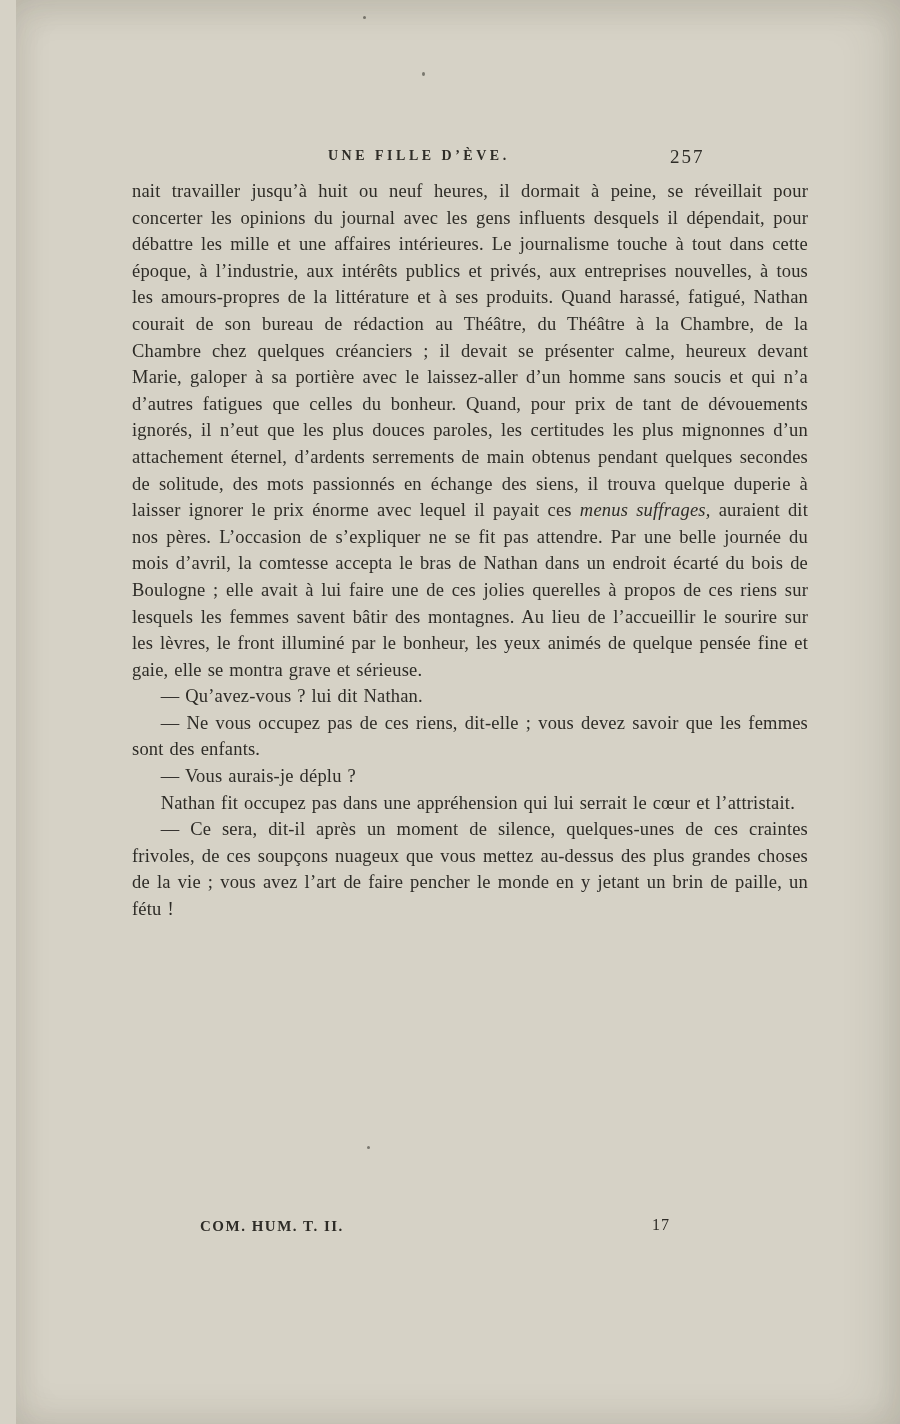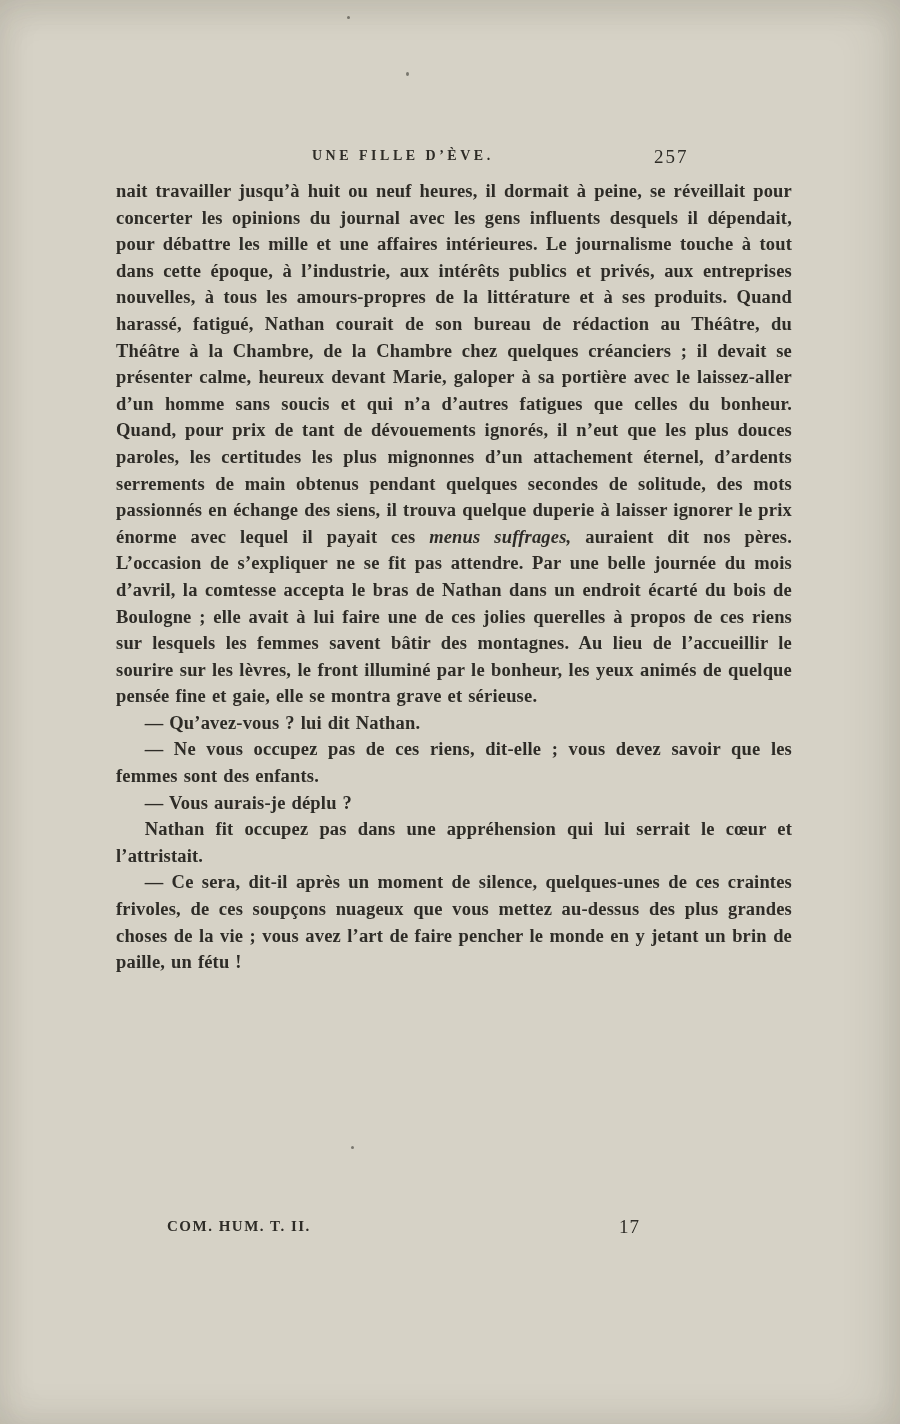--- a/index.html
+++ b/index.html
@@ -13,20 +13,21 @@
     color:var(--ink);
     font-family:"Liberation Serif","DejaVu Serif",serif;
     position:relative;
     overflow:hidden;
   }
   .page{
     position:absolute;inset:0;
     box-shadow:inset -16px 0 46px rgba(60,55,40,.12),
                inset 8px 0 34px rgba(60,55,40,.06),
                inset 0 10px 30px rgba(60,55,40,.05);
+    margin-left:16px;
   }
   .textblock{
     position:absolute;left:116px;top:146px;width:676px;
   }
   .header{
     position:relative;height:28px;margin-bottom:4px;
   }
   .header-title{
     position:absolute;left:196px;top:2px;
     font-size:14px;letter-spacing:3.5px;font-weight:bold;
@@ -36,37 +37,36 @@
     position:absolute;left:538px;top:0;
     font-size:19px;letter-spacing:2px;
   }
   .body-text p{
     margin:0;
     font-size:18.5px;
     line-height:26.6px;
     text-align:justify;
     word-spacing:.06em;
     letter-spacing:.01em;
-    font-weight:bold;
   }
   .body-text p.indent{
     text-indent:1.55em;
   }
   .italic{font-style:italic;}
   .footer{
-    position:absolute;left:99px;top:1218px;width:676px;height:26px;
+    position:absolute;left:116px;top:1218px;width:676px;height:26px;
     font-size:16px;
   }
   .footer-signature{
     position:absolute;left:68px;top:0;
     letter-spacing:1.5px;font-weight:bold;font-size:15px;
   }
   .footer-number{
     position:absolute;left:520px;top:-2px;
-    font-size:19px;letter-spacing:1px;
+    font-size:16px;letter-spacing:1px;
   }
   .speck{
     position:absolute;border-radius:50%;
     background:rgba(46,44,39,.55);
   }
 </style>
 </head>
 <body>
 
 <div class="page">

